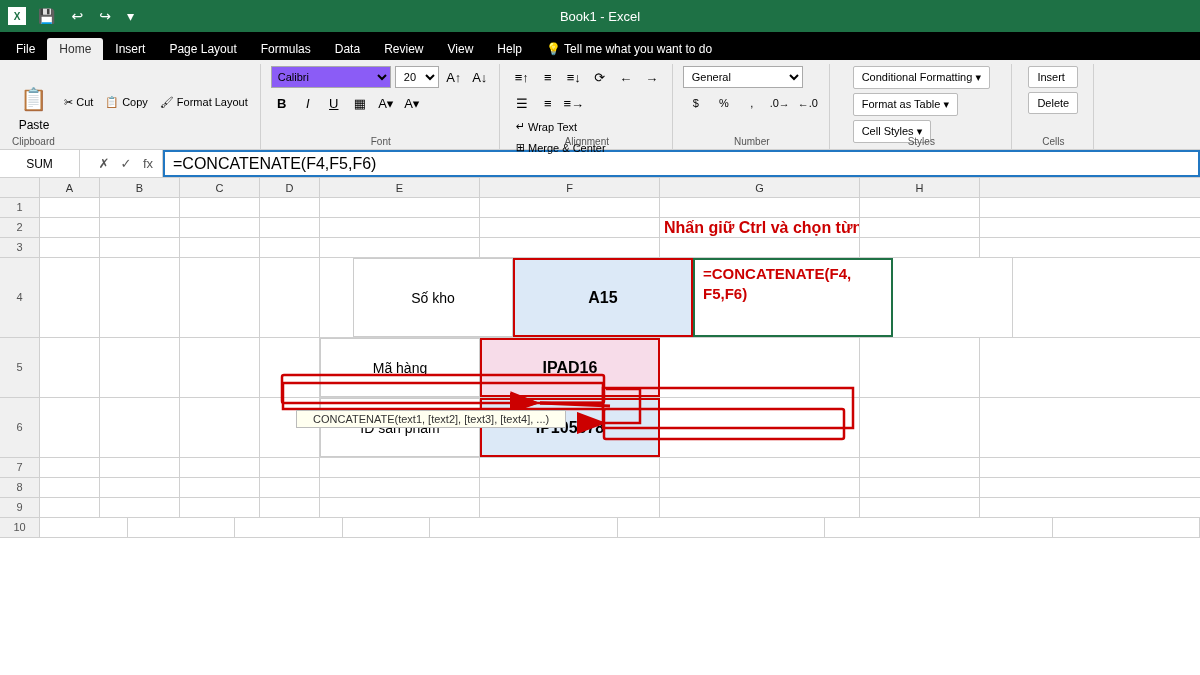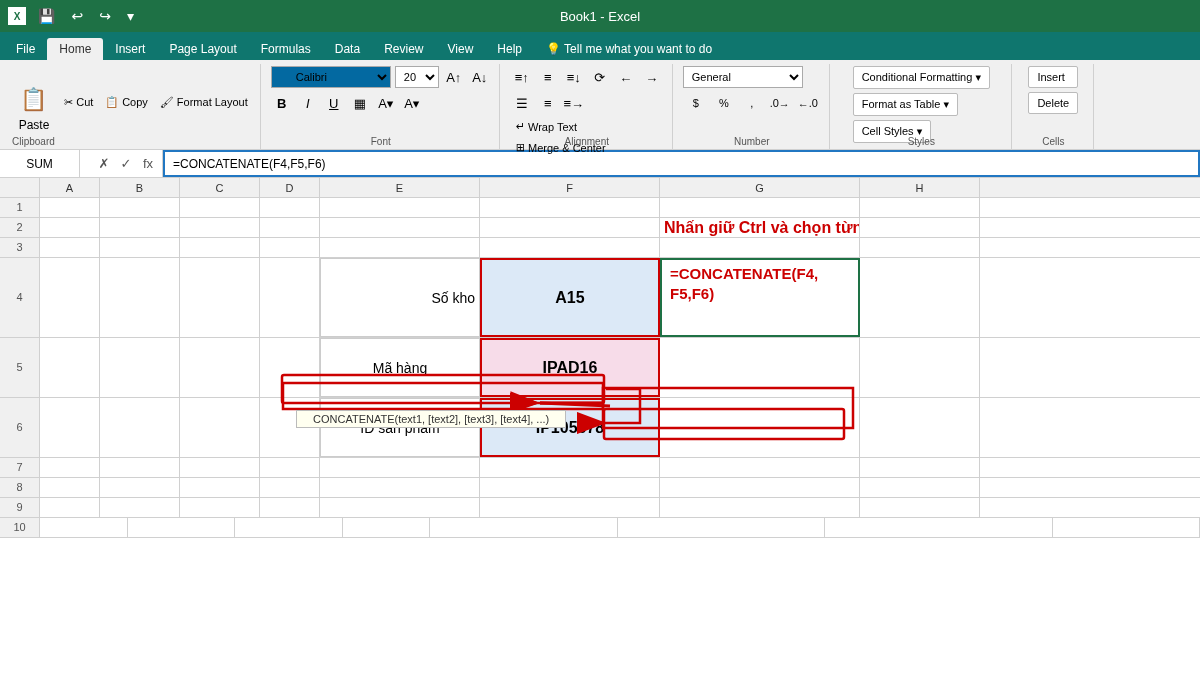--- a/index.html
+++ b/index.html
@@ -34,21 +34,21 @@
     .qat-btn {
       color: white;
       font-size: 14px;
       cursor: pointer;
       padding: 2px 4px;
     }
 
     
     .ribbon-tabs {
       height: 28px;
-      background: #0f766e;
+      background: #000000;
       display: flex;
       align-items: flex-end;
       padding-left: 4px;
     }
     .ribbon-tab {
       padding: 4px 12px;
       color: white;
       font-size: 12px;
       cursor: pointer;
       border-radius: 3px 3px 0 0;
@@ -133,23 +133,23 @@
     }
     .font-row {
       display: flex;
       align-items: center;
       gap: 4px;
     }
     .font-select {
       width: 120px;
       height: 22px;
       border: 1px solid #aaa;
-      background: #0369a1;
-      font-size: 11px;
-      padding: 0 20px;
+      background: #8b5cf6;
+      font-size: 11px;
+      padding: 0 2px;
     }
     .size-select {
       width: 44px;
       height: 22px;
       border: 1px solid #aaa;
       background: white;
       font-size: 11px;
       padding: 0 4px;
     }
     .font-icon-btn {
@@ -276,21 +276,21 @@
       cursor: pointer;
       font-size: 13px;
       color: #555;
     }
     .formula-input {
       flex: 1;
       height: 100%;
       border: none;
       outline: none;
       padding: 0 8px;
-      font-size: 12px;
+      font-size: 16px;
       background: white;
     }
 
     
     .spreadsheet {
       display: flex;
       flex-direction: column;
       height: calc(675px - 32px - 28px - 90px - 28px);
       overflow: hidden;
     }
@@ -646,21 +646,21 @@
         <div class="grid-cell col-g"></div>
         <div class="grid-cell col-h"></div>
       </div>
 
       <div class="grid-row row-height-4">
         <div class="row-num">4</div>
         <div class="grid-cell col-a"></div>
         <div class="grid-cell col-b"></div>
         <div class="grid-cell col-c"></div>
         <div class="grid-cell col-d"></div>
-        <div class="grid-cell col-e cell-so-kho" style="border:1px solid #ccc; justify-content:flex-end; font-size:14px;">
+        <div class="grid-cell col-e cell-so-kho" style="border:1px solid #ccc; justify-content:center; font-size:14px;margin-left:33px;">
           <span>Số kho</span>
         </div>
         <div class="grid-cell col-f cell-a15" style="font-size:16px; font-weight:bold;">
           <span>A15</span>
         </div>
         <div class="grid-cell col-g cell-formula-g">
           <span style="color:#c00;font-weight:bold;font-size:15px;">=CONCATENATE(F4,<br>F5,F6)</span>
         </div>
         <div class="grid-cell col-h"></div>
       </div>

